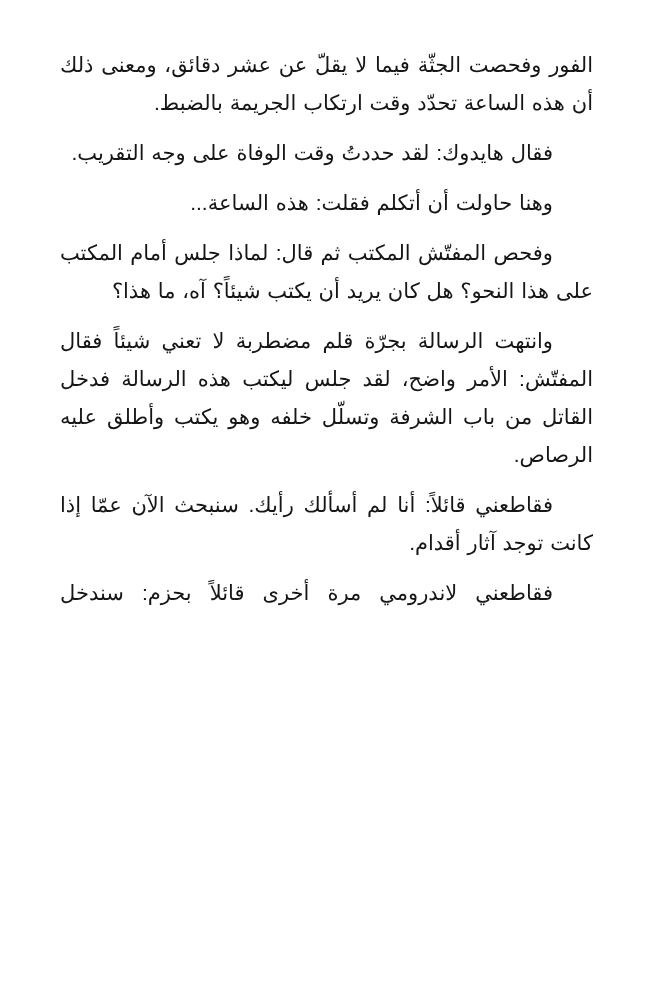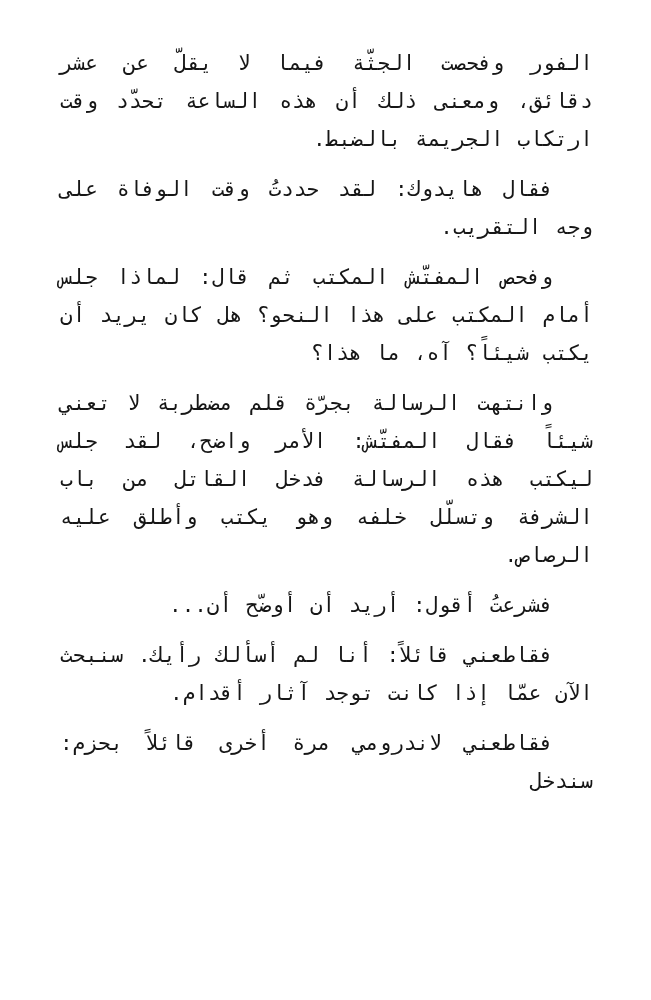--- a/index.html
+++ b/index.html
@@ -12,21 +12,21 @@
     width: 651px;
     height: 1000px;
     background: #ffffff;
     box-sizing: border-box;
     padding: 46px 58px 0 60px;
     direction: rtl;
     overflow: hidden;
   }
   .book-page p {
     margin: 0 0 11px 0;
-    font-family: Liberation Mono, monospace;
+    font-family: Liberation Sans, sans-serif;
     font-size: 21px;
     line-height: 38px;
     color: #161616;
     text-align: justify;
     text-justify: inter-word;
     word-spacing: 1px;
   }
   
   .book-page p.indent {
     text-indent: 40px;
@@ -36,18 +36,18 @@
   .book-page p.cont {
     text-align-last: justify;
   }
 </style>
 </head>
 <body>
 
 <div class="book-page" dir="rtl">
   <p>الفور وفحصت الجثّة فيما لا يقلّ عن عشر دقائق، ومعنى ذلك أن هذه الساعة تحدّد وقت ارتكاب الجريمة بالضبط.</p>
   <p class="indent">فقال هايدوك: لقد حددتُ وقت الوفاة على وجه التقريب.</p>
+  <p class="indent">وهنا حاولت أن أتكلم فقلت: هذه الساعة...</p>
   <p class="indent">وفحص المفتّش المكتب ثم قال: لماذا جلس أمام المكتب على هذا النحو؟ هل كان يريد أن يكتب شيئاً؟ آه، ما هذا؟</p>
   <p class="indent">وانتهت الرسالة بجرّة قلم مضطربة لا تعني شيئاً فقال المفتّش: الأمر واضح، لقد جلس ليكتب هذه الرسالة فدخل القاتل من باب الشرفة وتسلّل خلفه وهو يكتب وأطلق عليه الرصاص.</p>
-  <p class="indent">فشرعتُ أقول: أريد أن أوضّح أن...</p>
   <p class="indent">فقاطعني قائلاً: أنا لم أسألك رأيك. سنبحث الآن عمّا إذا كانت توجد آثار أقدام.</p>
   <p class="indent cont">فقاطعني لاندرومي مرة أخرى قائلاً بحزم: سندخل</p>
 </div>
 
 </body></html>

